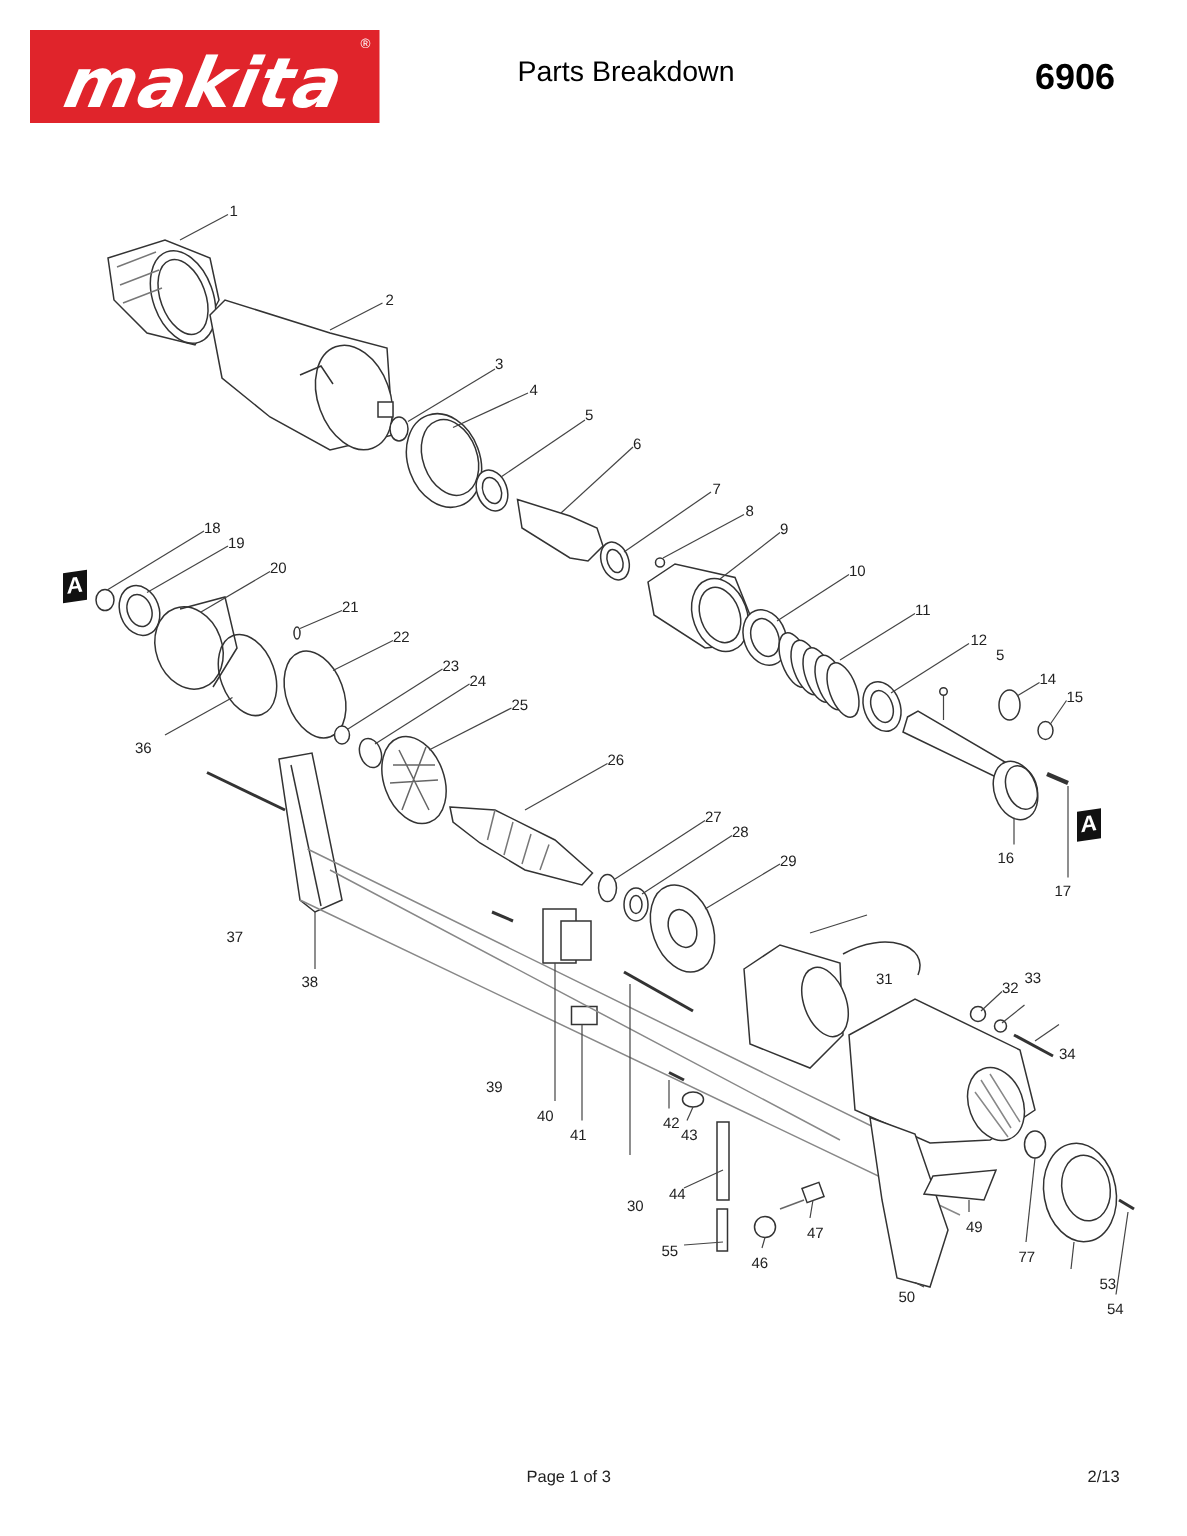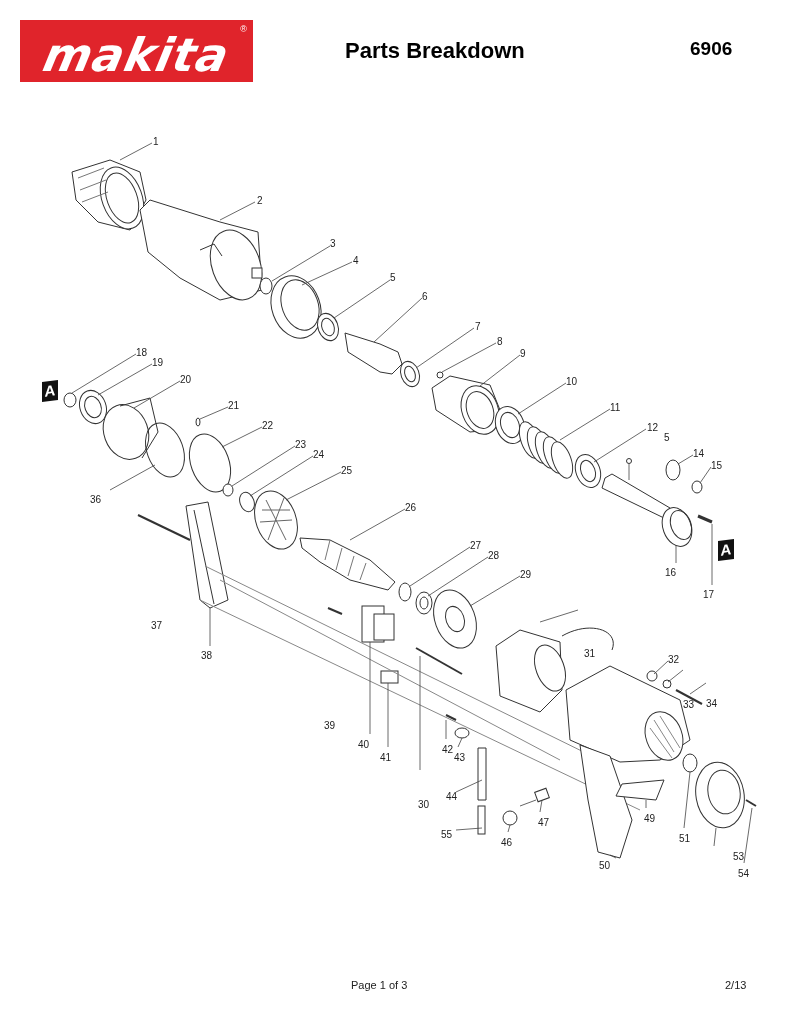--- a/index.html
+++ b/index.html
@@ -1,21 +1,21 @@
 <!DOCTYPE html>
 <html><head>
 <meta charset="utf-8">
 <style>
   html, body { margin:0; padding:0; background:#ffffff; }
   body { width:791px; height:1024px; position:relative; overflow:hidden; font-family:"Liberation Sans", sans-serif; color:#000; }
   .logo { position:absolute; left:20px; top:20px; width:233px; height:62px; background:#e0242b; }
   .logo-text { position:absolute; left:0; top:8px; width:233px; text-align:center; color:#fff; font-family:"DejaVu Sans", sans-serif; font-weight:bold; font-style:italic; font-size:46px; letter-spacing:1px; transform:skewX(-12deg); }
   .logo-reg { position:absolute; right:6px; top:4px; color:#fff; font-size:9px; }
-  .title { position:absolute; left:345px; top:38px; font-size:22px; font-weight:bold; }
-  .model { position:absolute; left:690px; top:38px; font-size:19px; font-weight:bold; }
+  .title { position:absolute; left:345px; top:38px; font-size:19px; font-weight:normal; }
+  .model { position:absolute; left:690px; top:38px; font-size:24px; font-weight:bold; }
   .diagram { position:absolute; left:0; top:0; width:791px; height:1024px; }
   .callout { position:absolute; font-size:10px; color:#222; line-height:1; }
   .marker { position:absolute; width:16px; height:20px; background:#111; color:#fff; font-size:15px; font-weight:bold; text-align:center; line-height:20px; transform:skewY(-8deg); }
   .footer-page { position:absolute; left:351px; top:979px; font-size:11px; color:#222; }
   .footer-num { position:absolute; left:725px; top:979px; font-size:11px; color:#222; }
 </style>
 </head>
 <body>
 
 <div class="logo">
@@ -253,34 +253,34 @@
 <div class="callout" style="left:295px; top:440px;">23</div>
 <div class="callout" style="left:313px; top:450px;">24</div>
 <div class="callout" style="left:341px; top:466px;">25</div>
 <div class="callout" style="left:405px; top:503px;">26</div>
 <div class="callout" style="left:470px; top:541px;">27</div>
 <div class="callout" style="left:488px; top:551px;">28</div>
 <div class="callout" style="left:520px; top:570px;">29</div>
 <div class="callout" style="left:418px; top:776px;margin-top:24px;">30</div>
 <div class="callout" style="left:584px; top:604px;margin-top:45px;">31</div>
 <div class="callout" style="left:668px; top:655px;text-align:center;">32</div>
-<div class="callout" style="left:683px; top:700px;">33</div>
+<div class="callout" style="left:683px; top:648px;">33</div>
 <div class="callout" style="left:706px; top:699px;">34</div>
 <div class="callout" style="left:90px; top:495px;">36</div>
 <div class="callout" style="left:151px; top:621px;">37</div>
 <div class="callout" style="left:201px; top:651px;">38</div>
 <div class="callout" style="left:324px; top:721px;">39</div>
 <div class="callout" style="left:358px; top:740px;">40</div>
 <div class="callout" style="left:380px; top:753px;">41</div>
 <div class="callout" style="left:442px; top:745px;">42</div>
 <div class="callout" style="left:454px; top:753px;">43</div>
 <div class="callout" style="left:446px; top:792px;">44</div>
 <div class="callout" style="left:501px; top:838px;">46</div>
 <div class="callout" style="left:538px; top:818px;">47</div>
 <div class="callout" style="left:644px; top:814px;">49</div>
 <div class="callout" style="left:599px; top:861px;">50</div>
-<div class="callout" style="left:679px; top:834px;">51</div>
+<div class="callout" style="left:679px; top:834px;">77</div>
 <div class="callout" style="left:709px; top:852px;padding-left:24px;">53</div>
 <div class="callout" style="left:738px; top:869px;">54</div>
 <div class="callout" style="left:441px; top:830px;">55</div>
 
 <div class="footer-page">Page 1 of 3</div>
 <div class="footer-num">2/13</div>
 
 </body></html>

